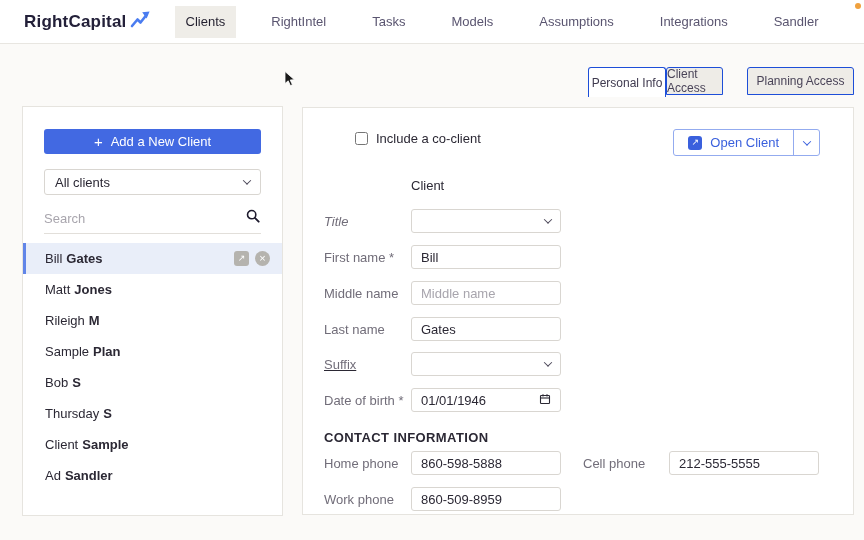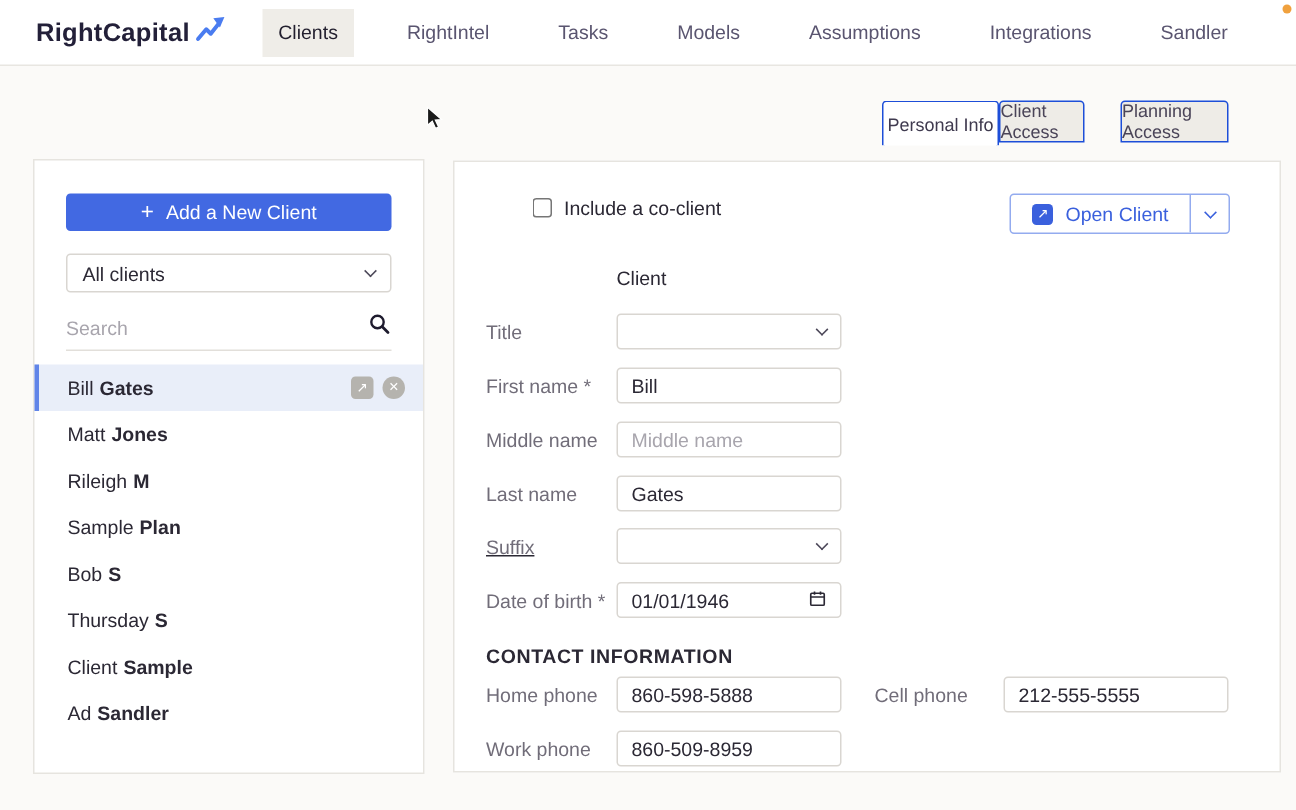--- a/index.html
+++ b/index.html
@@ -76,21 +76,21 @@
   
   .tab {
     position:absolute; top:67px; height:28px; background:#eeece7;
     border:1px solid #1d4ed8; border-radius:3px 3px 0 0;
     display:flex; align-items:center; justify-content:center;
     font-size:12px; color:#4a4458; cursor:pointer; z-index:2;
   }
   .tab.active { background:#fff; border-bottom:none; height:30px; z-index:4; color:#3f3a4f; }
   #tab-personal  { left:588px; width:78px; }
   #tab-client    { left:666px; width:57px; }
-  #tab-planning  { left:747px; width:72px; }
+  #tab-planning  { left:747px; width:107px; }
 
   
   .panel-right {
     position:absolute; left:302px; top:107px; width:552px; height:408px;
     background:#fff; border:1px solid #e6e4df; z-index:1;
   }
   .coclient-row {
     position:absolute; left:22px; top:23px; display:flex; align-items:center; gap:8px;
     font-size:13px; color:#2b2834;padding-left:30px;
   }
@@ -249,21 +249,21 @@
       <span class="launch-blue">↗</span>
       <span>Open Client</span>
     </span>
     <span class="oc-caret">
       <span class="chev blue small"></span>
     </span>
   </div>
 
   <div class="client-heading">Client</div>
 
-  <div class="frow" style="top:101px;">
+  <div class="frow" style="top:101px;font-style:italic;">
     <span class="flabel">Title</span>
     <div class="ctrl sel">
       <span class="chev small"></span>
     </div>
   </div>
 
   <div class="frow" style="top:137px;">
     <span class="flabel">First name *</span>
     <input class="ctrl" type="text" value="Bill" style="">
   </div>

